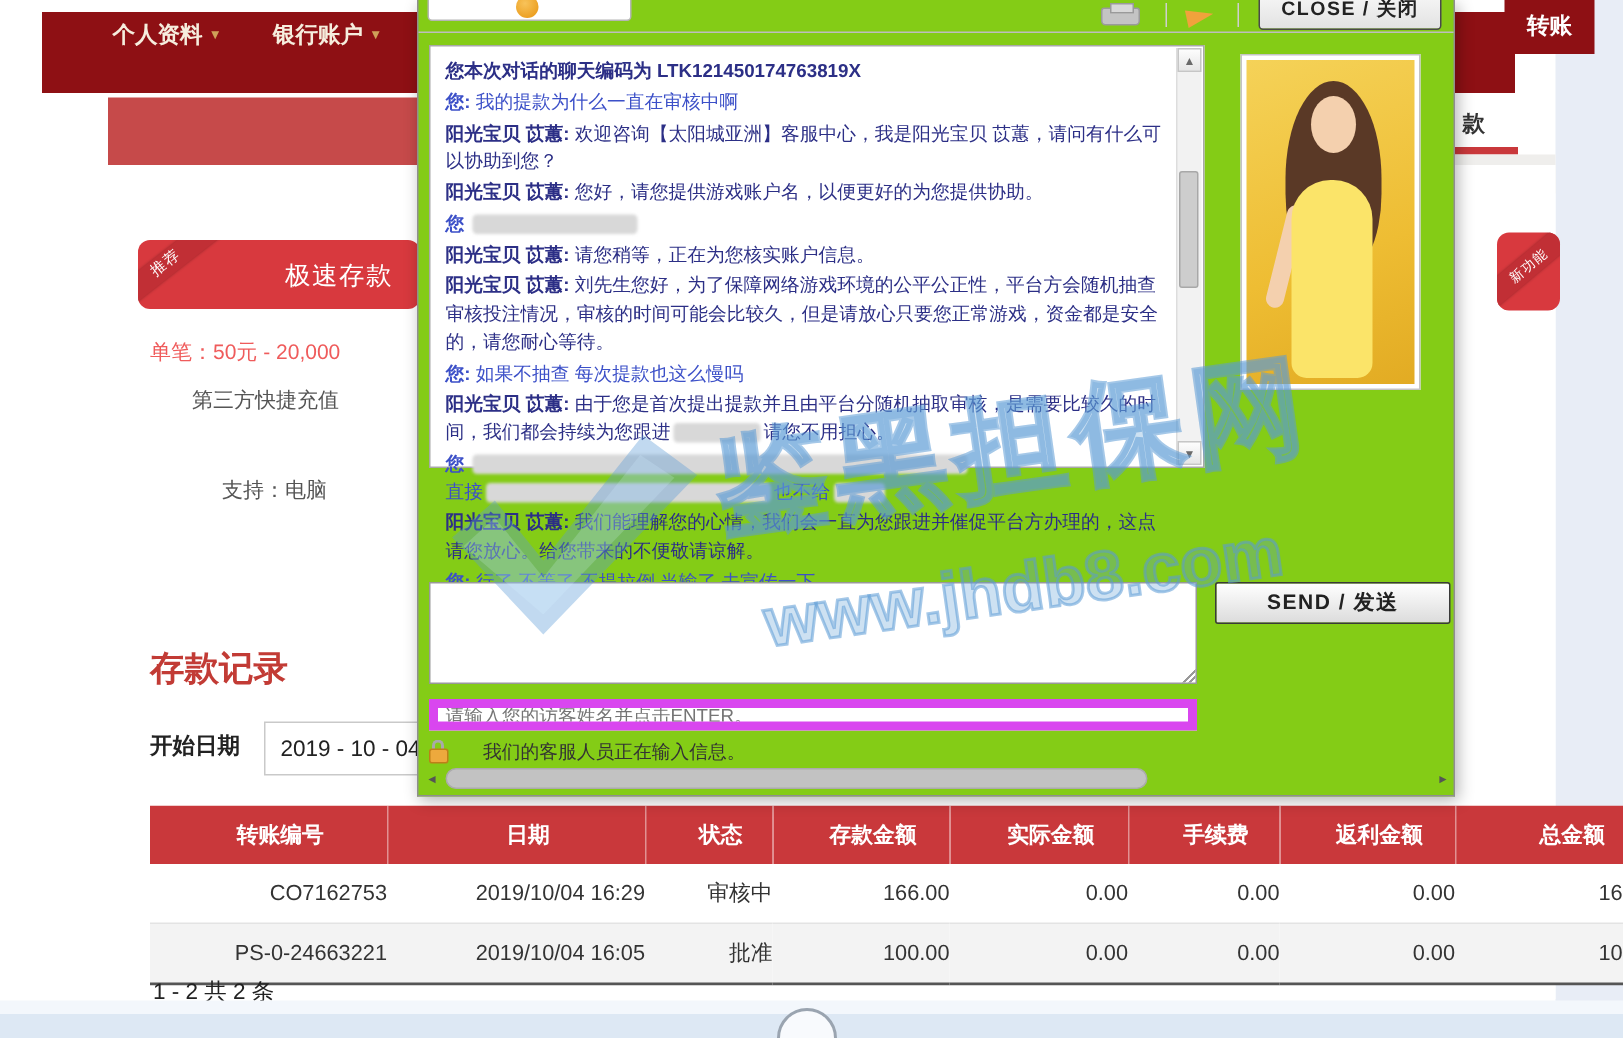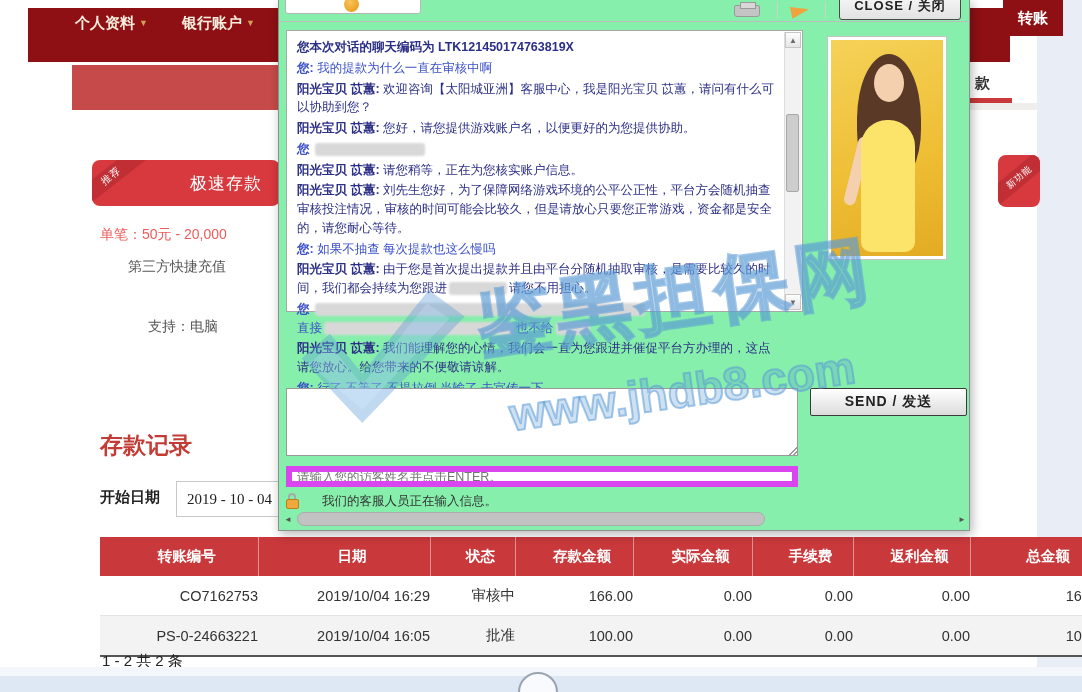--- a/index.html
+++ b/index.html
@@ -37,38 +37,38 @@
   #channel-text { left:128px; top:258px; color:#555; font-size:14px; z-index:3; white-space:nowrap; }
   #support-text { left:148px; top:318px; color:#555; font-size:14px; z-index:3; white-space:nowrap; }
   #new-btn { left:998px; top:155px; width:42px; height:52px; background:var(--button_red,#d8393e);
     border-radius:8px; z-index:4; overflow:hidden; cursor:pointer; }
   #new-btn .ribbon { left:-22px; top:14px; width:86px; font-size:9px; transform:rotate(-40deg); }
 
   
   #records-title { left:100px; top:430px; color:var(--title_red,#c23b35); font-size:23px; font-weight:bold; z-index:3; }
   #start-date-label { left:100px; top:488px; font-size:15px; font-weight:bold; color:#222; z-index:3; }
   #start-date-input { left:176px; top:481px; width:128px; height:36px; border:1px solid #c9c9c9; background:#fff;
-    font-size:15px; color:#222; padding-left:10px; z-index:3; font-family:Liberation Serif, serif; }
+    font-size:15px; color:#222; padding-left:10px; z-index:3; font-family:Liberation Sans, sans-serif; }
   #table-wrap { left:100px; top:537px; width:982px; overflow:hidden; z-index:3; }
   table { width:1010px; border-collapse:collapse; table-layout:fixed; }
   th { background:var(--header_red,#c9383b); color:#fff; font-size:14.5px; font-weight:bold; text-align:center;
     padding:10px 0 10px 16px; border-right:1px solid rgba(255,255,255,.45); }
   td { font-size:14.5px; color:#333; text-align:right; padding:10px 0 10px 16px; }
   tr.row-even td { background:#fff; border-bottom:1px solid #e3e3e3; }
   tr.row-odd td { background:#f3f3f3; border-bottom:2px solid #555; }
   #pagination { left:102px; top:652px; font-size:15px; color:#222; z-index:3; }
 
   
   #footer-band1 { left:0; top:667px; width:1082px; height:9px; background:#f3f7fc; z-index:10; }
   #footer-band2 { left:0; top:676px; width:1082px; height:16px; background:#dde8f4; z-index:10; }
   #footer-circle { left:518px; top:672px; width:40px; height:40px; border-radius:50%; border:2px solid #9aa4b0;
     background:#f8fafd; z-index:11; cursor:pointer; }
 
   
-  #chat { left:278px; top:0; width:692px; height:531px; background:#86efac;
+  #chat { left:278px; top:0; width:692px; height:531px; background:#84cc16;
     border:1px solid #8f8f8f; border-top:none; box-shadow:2px 3px 10px rgba(0,0,0,.3); z-index:20; }
   #chat-toolbar { position:absolute; left:0; top:0; width:100%; height:22px; border-bottom:1px solid #bdbdbd; }
   #chat-top-input { position:absolute; left:6px; top:-8px; width:136px; height:22px; background:#fff;
     border:1px solid #b5b5b5; border-radius:3px; }
   #emoji-icon { position:absolute; left:58px; top:4px; width:15px; height:15px; border-radius:50%;
     background:radial-gradient(circle at 40% 35%, #f8c35a, #e8940f); }
   #printer-icon { position:absolute; left:455px; top:5px; width:26px; height:12px; background:#c4c4c4;
     border-radius:2px 2px 3px 3px; border:1px solid #9a9a9a; }
   #printer-icon:before { content:""; position:absolute; left:5px; top:-4px; width:14px; height:5px; background:#d8d8d8; border:1px solid #9a9a9a; }
   .tb-sep { position:absolute; top:2px; width:1px; height:16px; background:#cfcfcf; }

